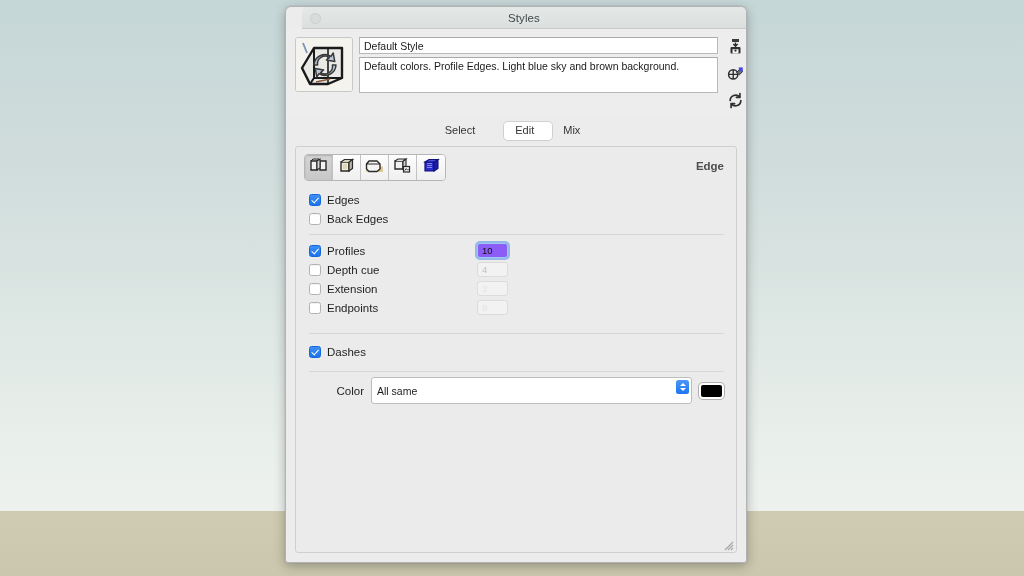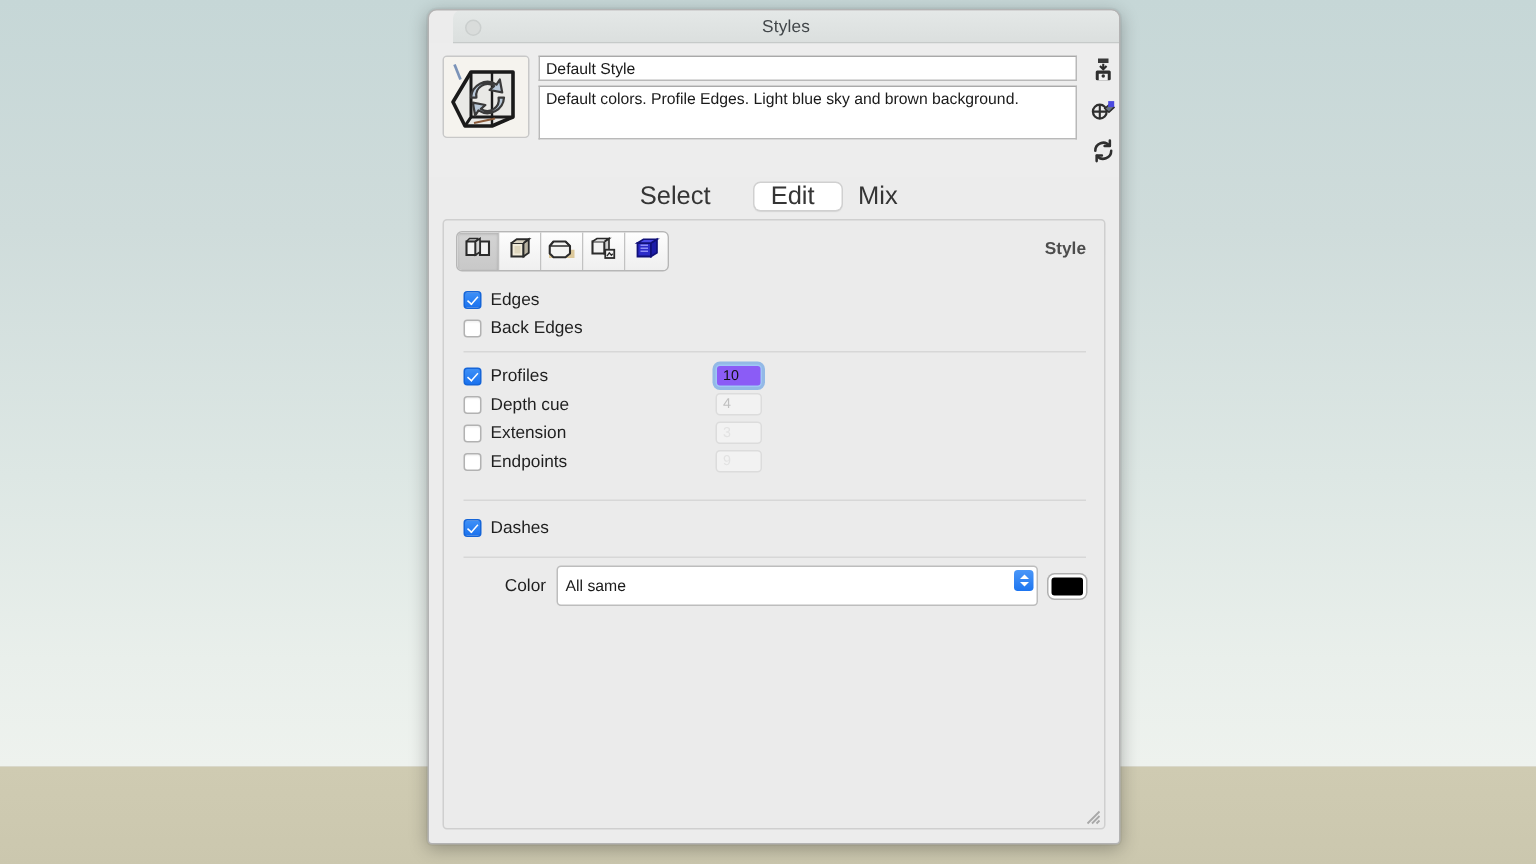--- a/index.html
+++ b/index.html
@@ -158,21 +158,21 @@
     flex: 0 0 auto;
     display: flex;
     justify-content: center;
     align-items: center;
     gap: 0px;
     padding: 4px 0 6px 0;
     background: #ececec;
   }
 
   .tab {
-    font-size: 17px;
+    font-size: 11px;
     color: #353535;
     padding: 2px 18px 3px 11px;
     border-radius: 4px;
     cursor: pointer;
     line-height: 13px;
   }
 
   .tab.active {
     background: #ffffff;
     box-shadow: 0 0 0 1px #d0d0d0, 0 1px 1px rgba(0,0,0,0.08);
@@ -527,21 +527,21 @@
               <path d="M3 5 h9 v9 h-9 z" fill="#2b2bc9" stroke="#101079" stroke-width="1.2"></path>
               <path d="M12 14 l4 -2.5 v-9 L12 5 z" fill="#1c1ca8" stroke="#101079" stroke-width="1.1"></path>
               <path d="M3 5 l4 -2.5 h9 L12 5 z" fill="#4a4ae8" stroke="#101079" stroke-width="1.1"></path>
               <path d="M5 6.5 h5 M5 8.5 h5 M5 10.5 h5" stroke="#8e8ef5" stroke-width="0.9"></path>
             </svg>
           </span>
         </div>
 
       </div>
 
-      <div class="pane-title">Style</div>
+      <div class="pane-title">Edge</div>
     </div>
 
     <div class="controls">
 
       <div class="check-row">
         <div class="cb on"></div>
         <span class="check-label">Edges</span>
       </div>
 
       <div class="check-row">

